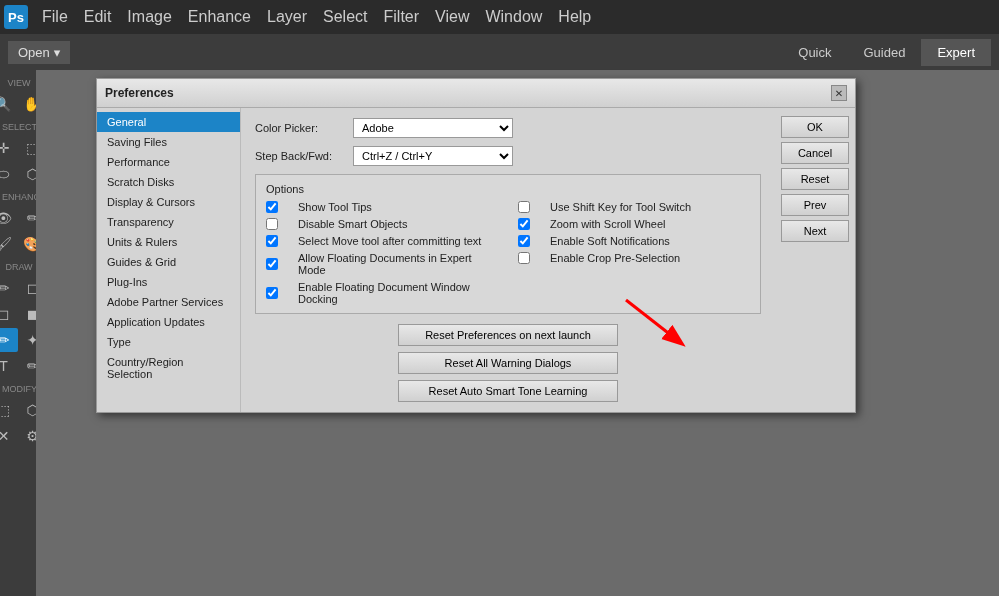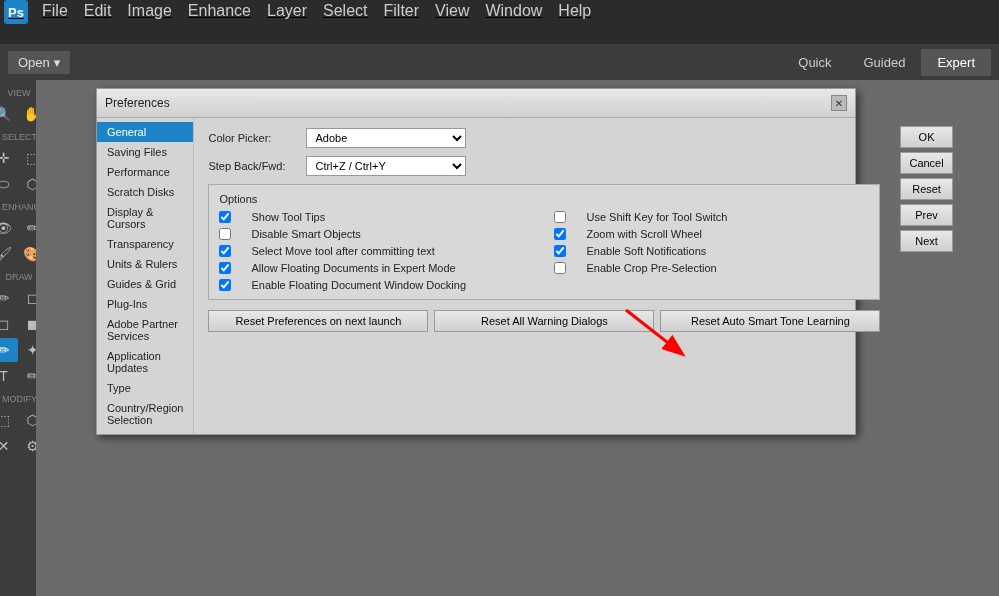--- a/index.html
+++ b/index.html
@@ -1,25 +1,24 @@
 <!DOCTYPE html>
 <html><head>
   <meta charset="utf-8">
   <style>
     * { box-sizing: border-box; margin: 0; padding: 0; }
     body { width: 999px; height: 596px; overflow: hidden; font-family: Arial, sans-serif; font-size: 12px; background: #6b6b6b; }
 
     
     .menu-bar {
       background: #2b2b2b;
-      height: 44px;
-      display: flex;
-      align-items: flex-start;
+      height: 34px;
+      display: flex;
+      align-items: center;
       padding: 0 4px;
-      text-decoration: underline;
     }
     .menu-bar-logo {
       width: 24px; height: 24px;
       background: #1c84c7;
       border-radius: 3px;
       display: flex; align-items: center; justify-content: center;
       color: white; font-weight: bold; font-size: 13px;
       margin-right: 6px;
     }
     .menu-item {
@@ -124,21 +123,21 @@
     .dialog-title-bar {
       background: linear-gradient(to bottom, #e8e8e8, #d0d0d0);
       padding: 6px 8px;
       display: flex;
       align-items: center;
       justify-content: space-between;
       border-bottom: 1px solid #aaa;
     }
     .dialog-title {
       font-size: 12px;
-      font-weight: normal;
+      font-weight: bold;
       color: #222;
     }
     .dialog-close {
       width: 16px; height: 16px;
       background: #bbb;
       border: 1px solid #888;
       display: flex; align-items: center; justify-content: center;
       font-size: 10px;
       cursor: pointer;
       color: #333;
@@ -210,21 +209,21 @@
       gap: 20px;
       font-size: 11px;
       color: #222;
     }
     .checkbox-row input[type=checkbox] {
       width: 12px; height: 12px;
       margin: 0;
     }
     .reset-buttons {
       display: flex;
-      flex-direction: row;
+      flex-direction: column;
       gap: 6px;
       align-items: center;
       margin-top: 6px;
     }
     .reset-btn {
       background: linear-gradient(to bottom, #e8e8e8, #d0d0d0);
       border: 1px solid #999;
       padding: 4px 20px;
       font-size: 11px;
       cursor: pointer;

